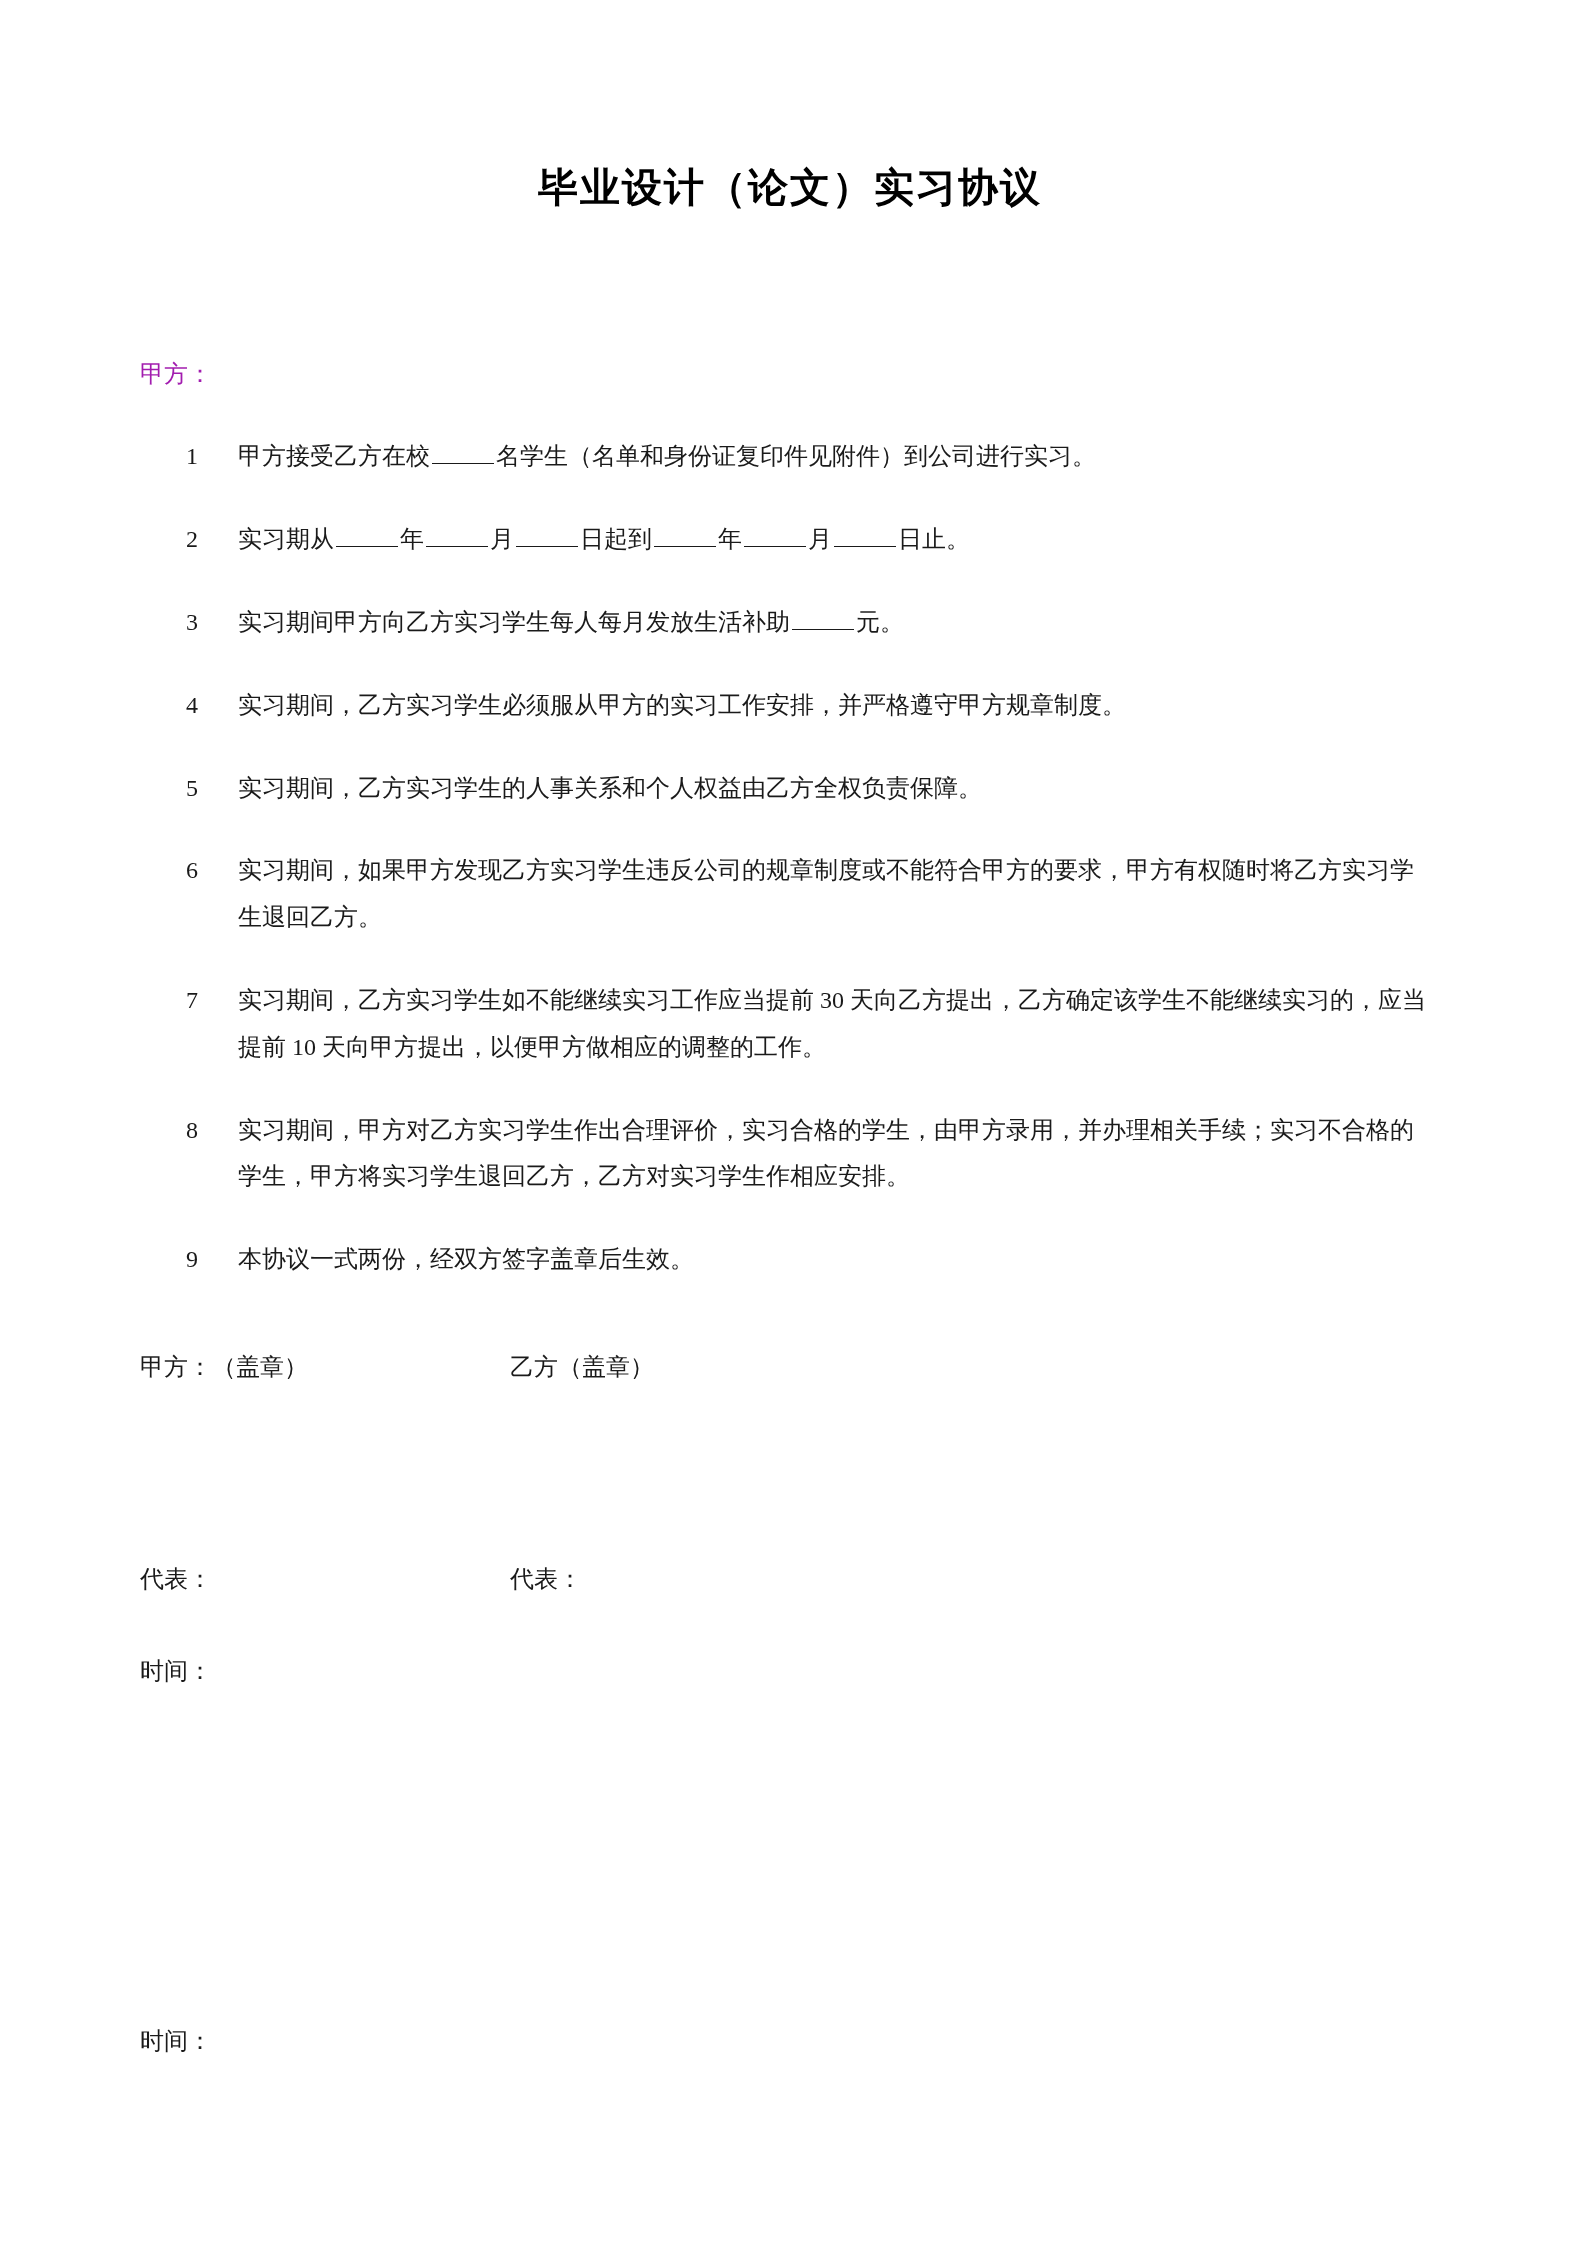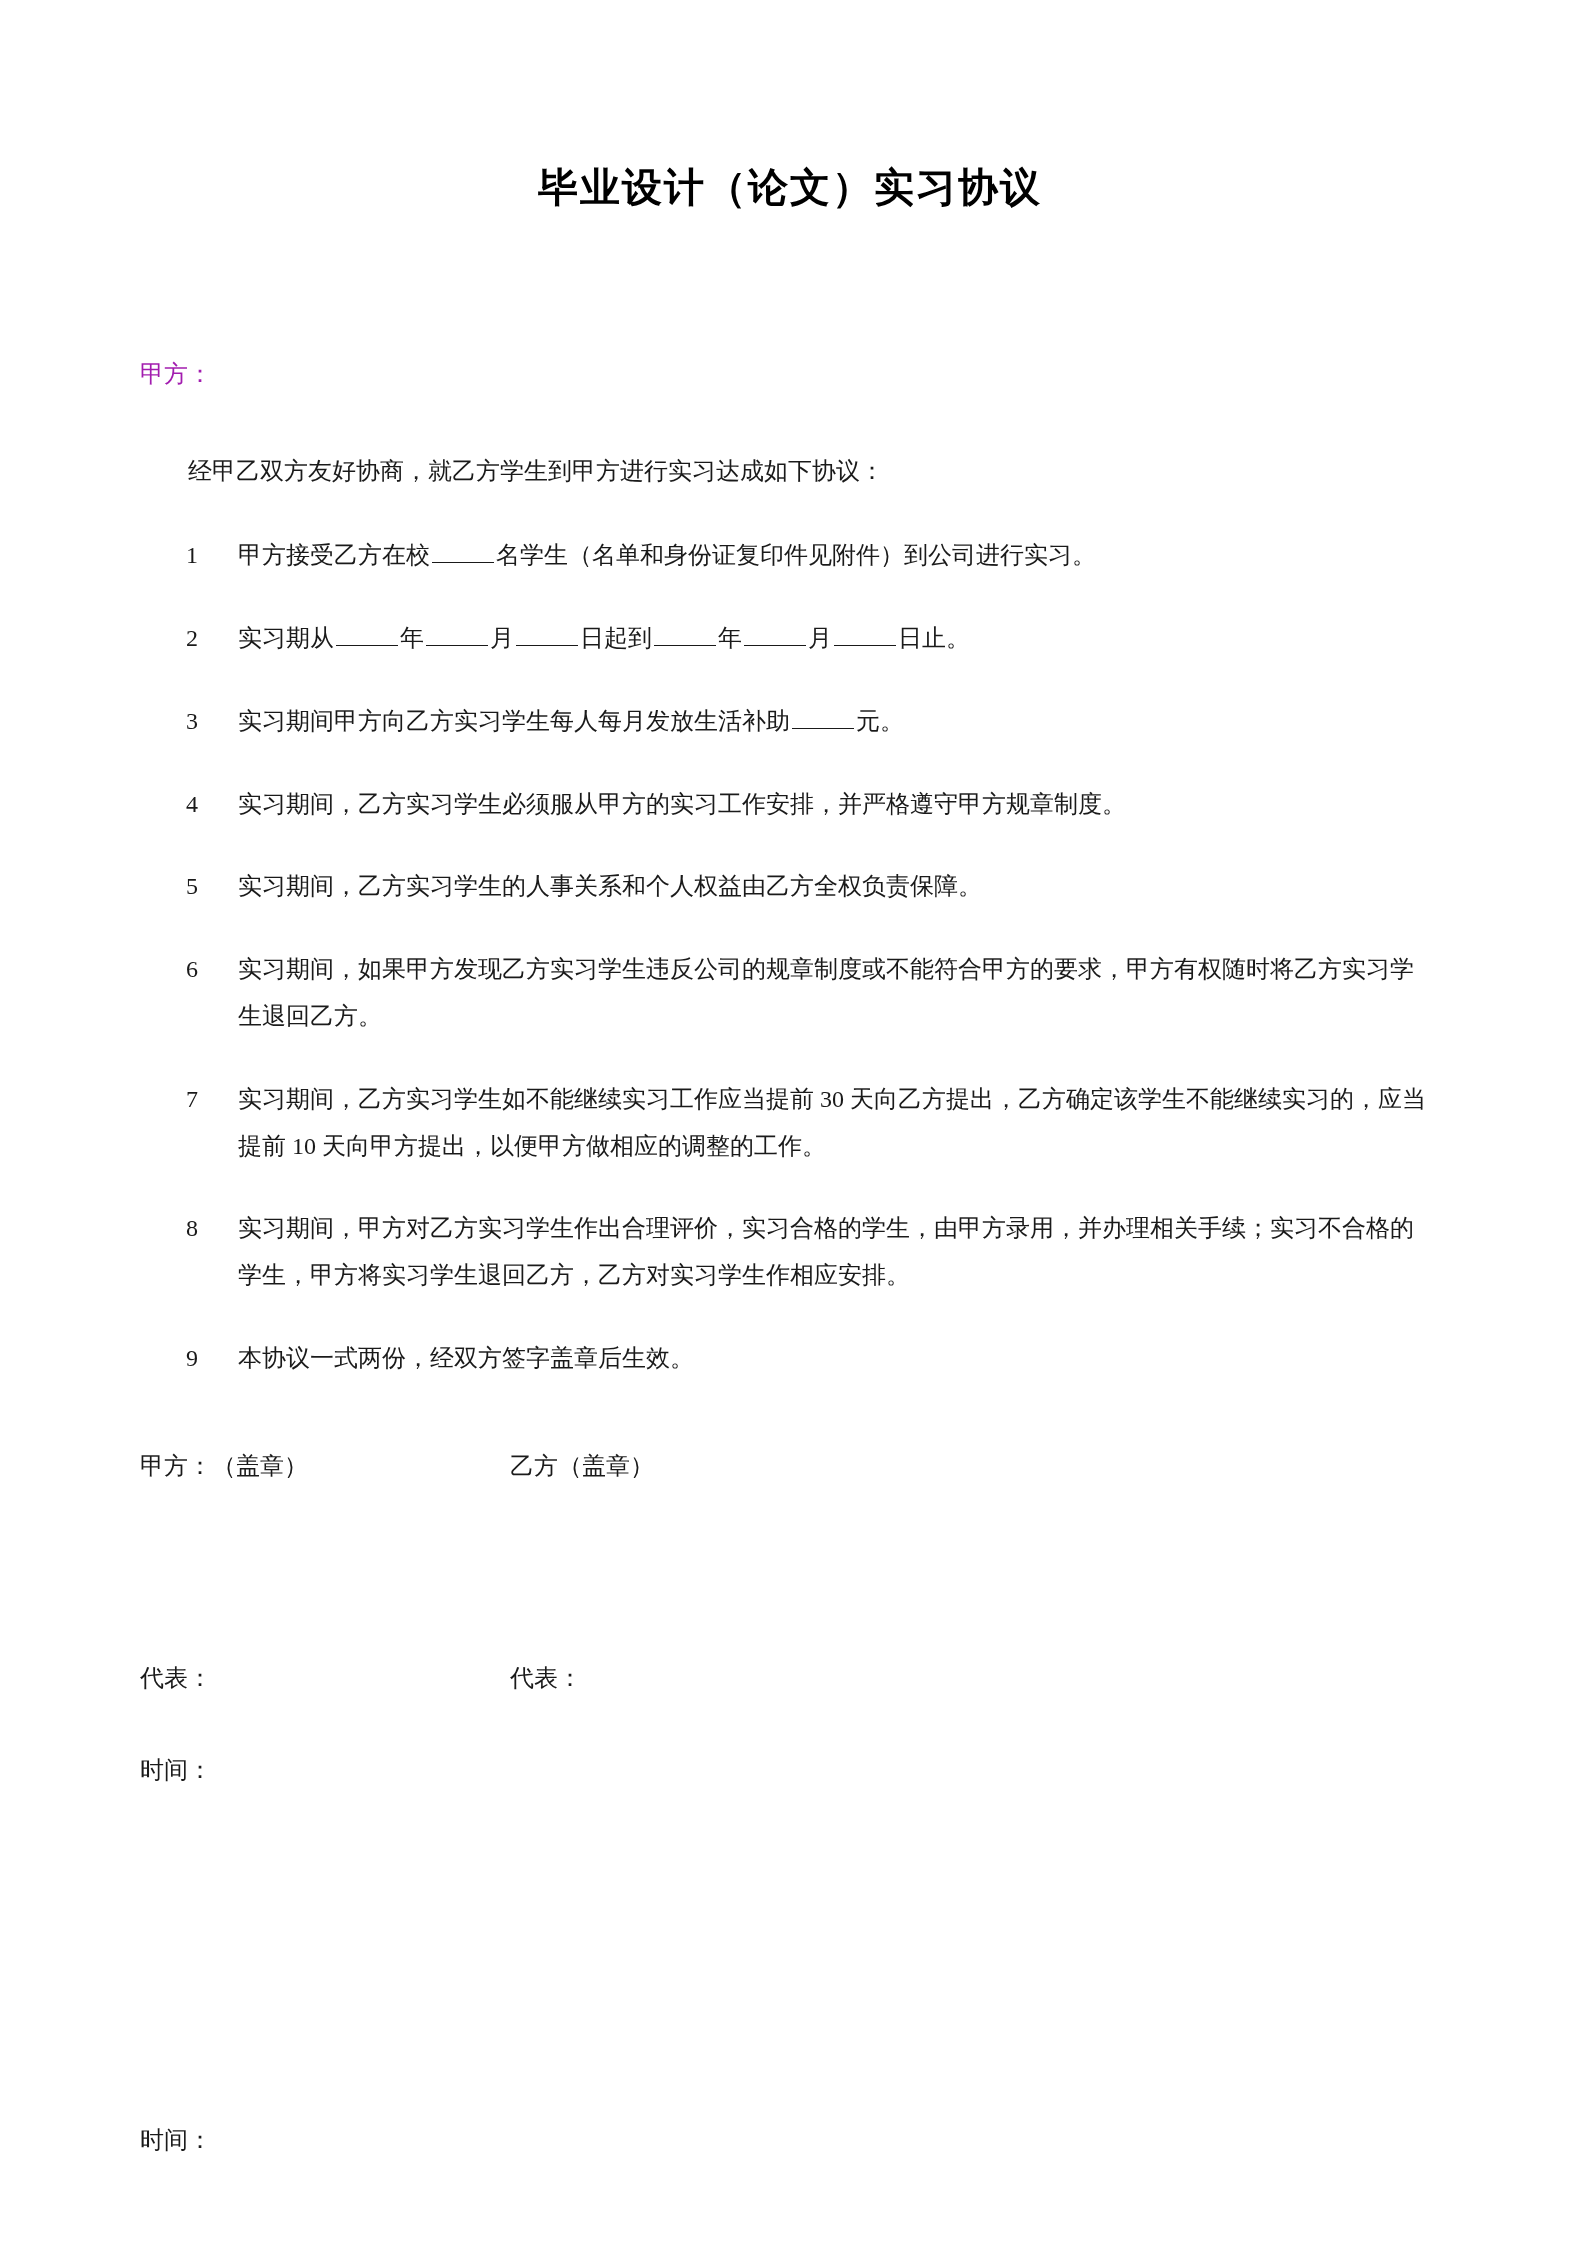--- a/index.html
+++ b/index.html
@@ -110,21 +110,20 @@
 </head>
 <body>
 
 <div class="page">
   <div class="inner">
 
     <h1 class="doc-title">毕业设计（论文）实习协议</h1>
 
     <div class="party-line party-a">甲方：</div>
 
-    <div class="intro">经甲乙双方友好协商，就乙方学生到甲方进行实习达成如下协议：</div>
 
     <div class="clauses">
         <div class="clause">
           <div class="num">1</div>
           <div class="text"><span>甲方接受乙方在校</span><span class="blank"></span><span>名学生（名单和身份证复印件见附件）到公司进行实习。</span></div>
         </div>
         <div class="clause">
           <div class="num">2</div>
           <div class="text"><span>实习期从</span><span class="blank"></span><span>年</span><span class="blank"></span><span>月</span><span class="blank"></span><span>日起到</span><span class="blank"></span><span>年</span><span class="blank"></span><span>月</span><span class="blank"></span><span>日止。</span></div>
         </div>

